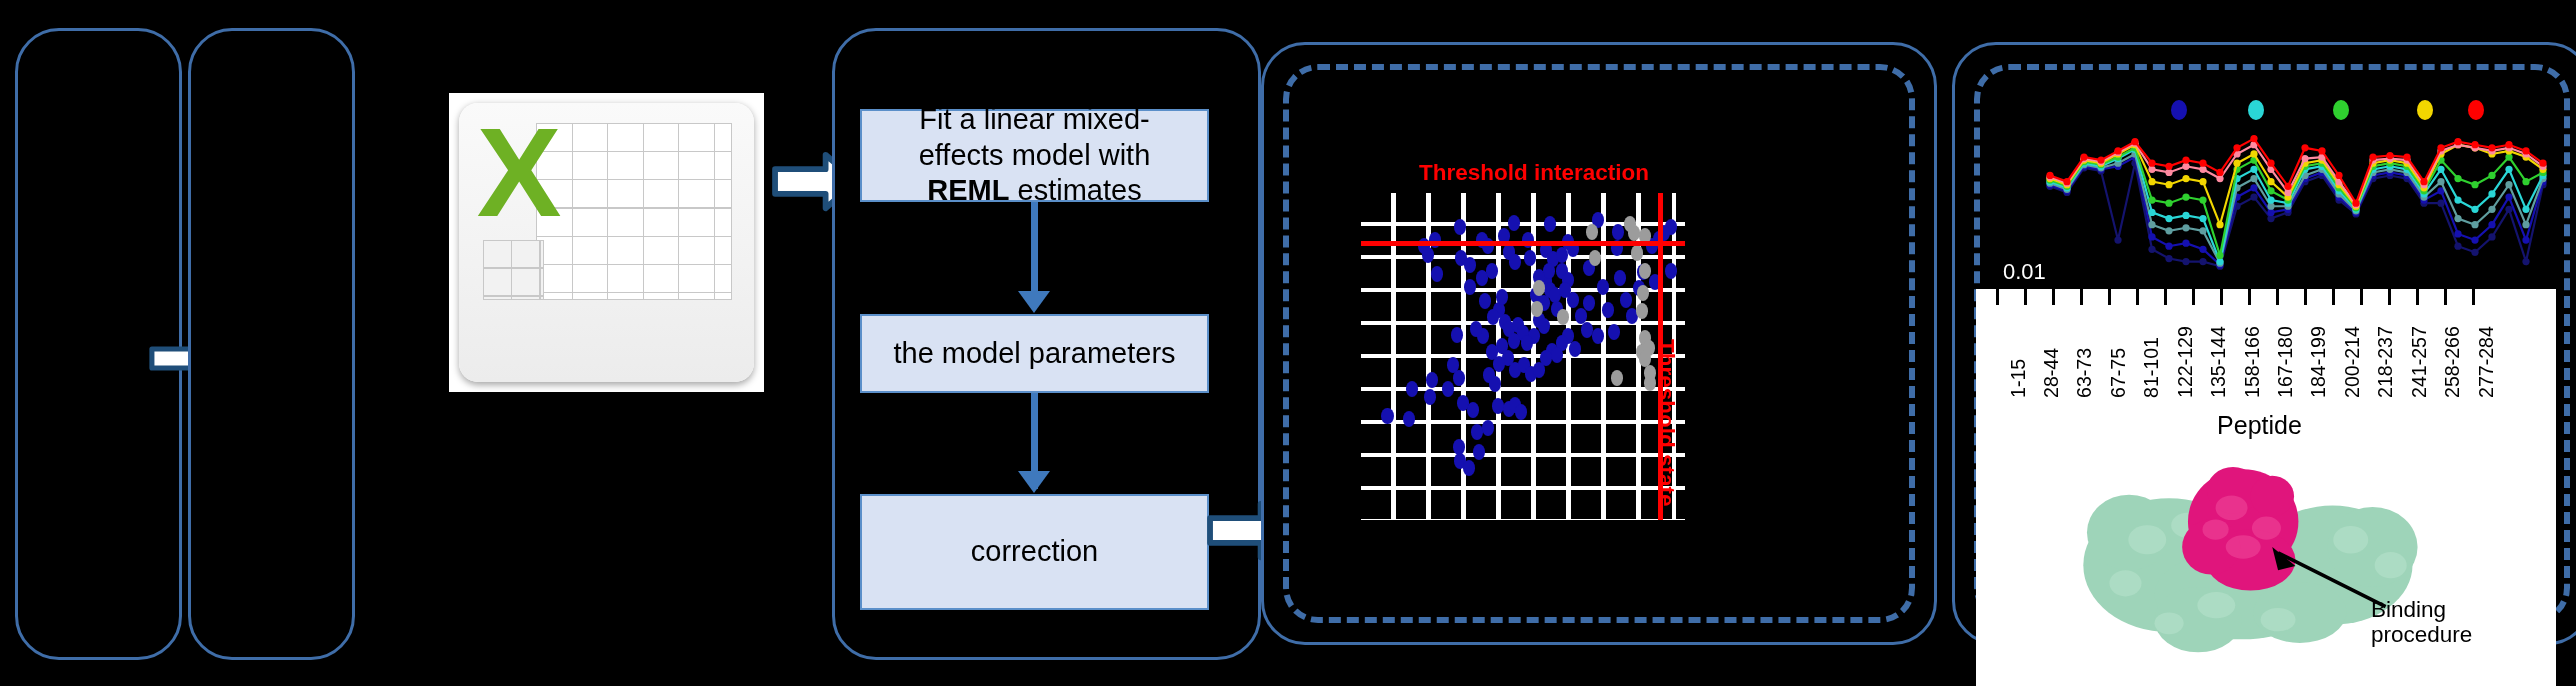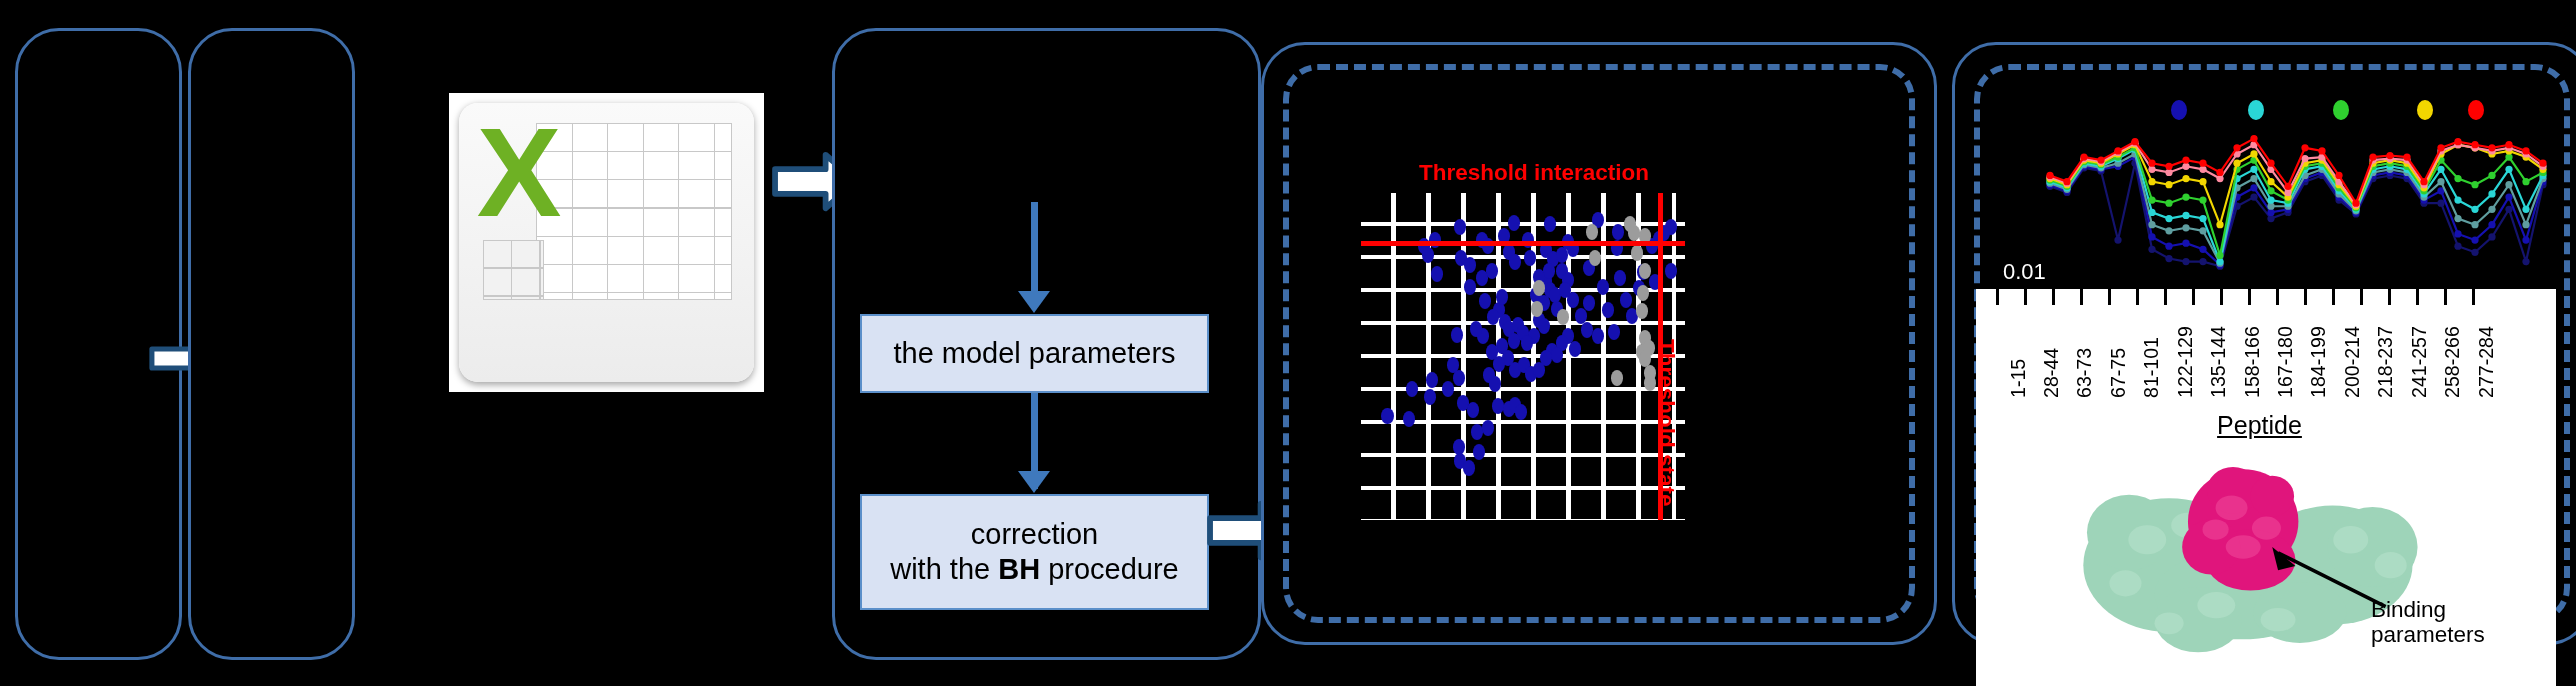--- a/index.html
+++ b/index.html
@@ -102,39 +102,45 @@
   </div>
 
   <div class="blockarrow" style="left:772px;top:149px;width:87px;height:65px;">
     <svg width="87" height="65" viewBox="0 0 120 90">
       <polygon points="4,28 74,28 74,8 116,45 74,82 74,62 4,62" fill="#ffffff" stroke="#1f4e79" stroke-width="8" stroke-linejoin="round"></polygon>
     </svg>
   </div>
 
   <div class="panel" style="left:832px;top:28px;width:429px;height:632px;"></div>
 
+  <div class="procbox" style="left:860px;top:109px;width:349px;height:93px;">
+    <div>
+      <div>Fit a linear mixed-</div>
+      <div>effects model with</div>
+      <div>
+        <b>REML</b><span> estimates</span>
+      </div>
+    </div>
+  </div>
 
   <div class="vconn" style="left:1031px;top:202px;height:102px;"></div>
   <div class="vhead" style="left:1018px;top:291px;"></div>
 
   <div class="procbox" style="left:860px;top:314px;width:349px;height:79px;">
     <div>
       <div>the model parameters</div>
     </div>
   </div>
 
   <div class="vconn" style="left:1031px;top:393px;height:96px;"></div>
   <div class="vhead" style="left:1018px;top:471px;"></div>
 
   <div class="procbox" style="left:860px;top:494px;width:349px;height:116px;">
     <div>
       <div>correction</div>
-      <div>
-        <span>with the </span><b>BH</b><span> procedure</span>
-      </div>
     </div>
   </div>
 
   <div class="blockarrow" style="left:1207px;top:498px;width:87px;height:65px;">
     <svg width="87" height="65" viewBox="0 0 120 90">
       <polygon points="4,28 74,28 74,8 116,45 74,82 74,62 4,62" fill="#ffffff" stroke="#1f4e79" stroke-width="8" stroke-linejoin="round"></polygon>
     </svg>
   </div>
 
   <div class="panel dashed-inner" style="left:1261px;top:42px;width:676px;height:603px;"></div>
@@ -556,21 +562,21 @@
         <div class="peplab" style="left: 231px; top: 109px;">135-144</div>
         <div class="peplab" style="left: 265px; top: 109px;">158-166</div>
         <div class="peplab" style="left: 298px; top: 109px;">167-180</div>
         <div class="peplab" style="left: 331px; top: 109px;">184-199</div>
         <div class="peplab" style="left: 365px; top: 109px;">200-214</div>
         <div class="peplab" style="left: 398px; top: 109px;">218-237</div>
         <div class="peplab" style="left: 432px; top: 109px;">241-257</div>
         <div class="peplab" style="left: 465px; top: 109px;">258-266</div>
         <div class="peplab" style="left: 499px; top: 109px;">277-284</div>
       </div>
-    <div class="pepaxis" style="left:189px;top:122px;width:189px;text-decoration:underline;">Peptide</div>
+    <div class="pepaxis" style="left:189px;top:122px;width:189px;">Peptide</div>
 
     <svg class="prot" style="left:84px;top:149px;" width="378" height="218" viewBox="0 0 520 300">
       <g fill="#9ed4b9">
         <ellipse cx="150" cy="175" rx="118" ry="92"></ellipse>
         <ellipse cx="375" cy="175" rx="110" ry="82"></ellipse>
         <ellipse cx="250" cy="215" rx="120" ry="62"></ellipse>
         <ellipse cx="95" cy="130" rx="58" ry="52"></ellipse>
         <ellipse cx="430" cy="150" rx="62" ry="55"></ellipse>
         <ellipse cx="190" cy="250" rx="60" ry="45"></ellipse>
         <ellipse cx="330" cy="240" rx="64" ry="42"></ellipse>
@@ -597,18 +603,18 @@
           <ellipse cx="284" cy="124" rx="20" ry="16"></ellipse>
         <ellipse cx="252" cy="150" rx="24" ry="16"></ellipse>
           <ellipse cx="214" cy="126" rx="18" ry="14"></ellipse>
       </g>
       <line x1="300" y1="158" x2="448" y2="232" stroke="#000" stroke-width="5"></line>
       <polygon points="292,150 324,176 300,182" fill="#000"></polygon>
     </svg>
 
     <div class="bind-lbl" style="left:395px;top:309px;">
       <div>Binding</div>
-      <div>parameters</div>
+      <div>procedure</div>
     </div>
   </div>
 
 </div>
 
 
 </body></html>

